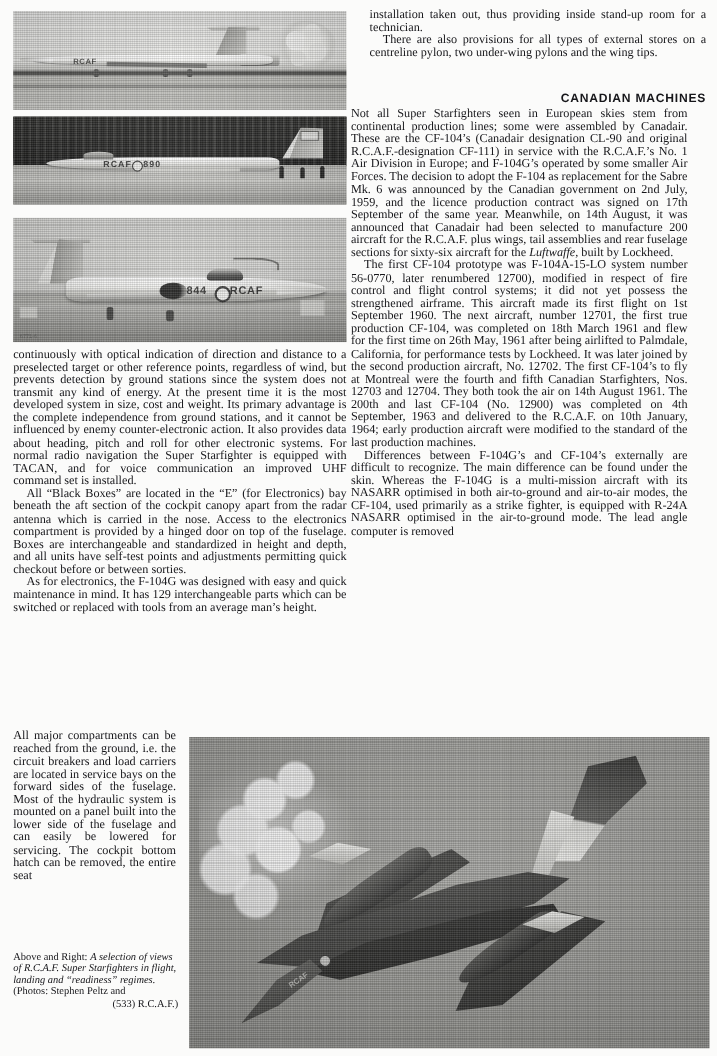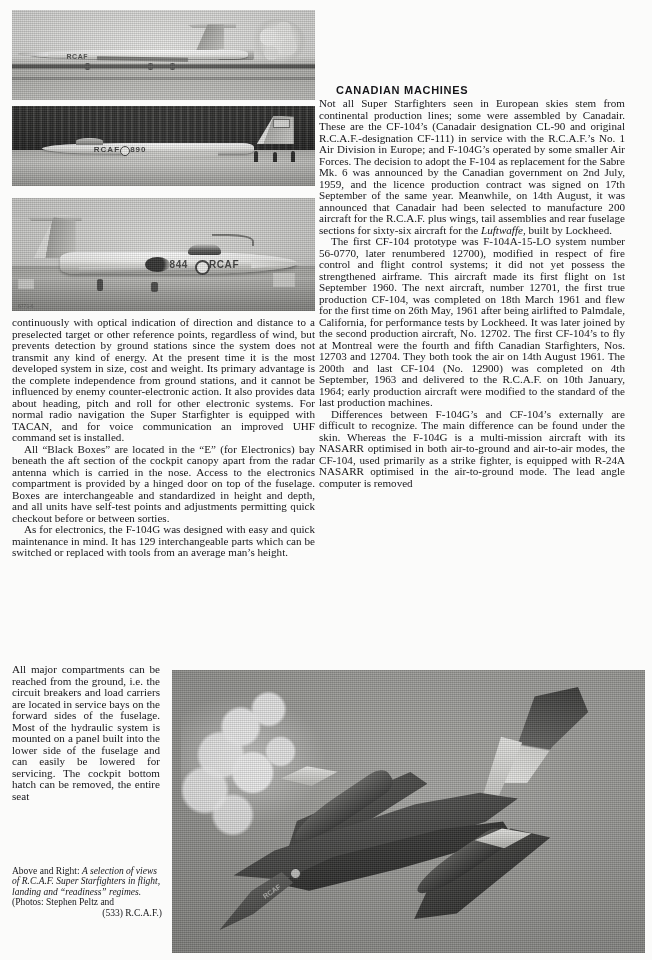--- a/index.html
+++ b/index.html
@@ -315,21 +315,21 @@
     hyphens: manual;
   }
   .col p { margin: 0; }
   .col p.ind { text-indent: 12px; }
   .section-head {
     position: absolute;
     font-family: "Liberation Sans", sans-serif;
     font-weight: 700;
     font-size: 11px;
     letter-spacing: .7px;
-    text-align: left;
+    text-align: right;
   }
   #caption {
     position: absolute;
     font-size: 9.5px;
     line-height: 10.4px;
     font-family: Liberation Serif, serif;
   }
   #caption .it { font-style: italic; }
   #caption .r { font-style: normal; }
   #caption .sig { display: block; text-align: right; }
@@ -437,20 +437,24 @@
       <div class="j-tip-l"></div>
       <div class="j-tip-r"></div>
       <div class="j-nose"></div>
       <div class="j-roundel"></div>
       <div class="j-serial">RCAF</div>
     </div>
     <div class="grain"></div>
     <div class="vig"></div>
   </div>
 
+  <div class="col" id="right-col-top" style="left:336px; top:8px; width:306px;">
+    <p>installation taken out, thus providing inside stand-up room for a technician.</p>
+    <p class="ind">There are also provisions for all types of external stores on a centreline pylon, two under-wing pylons and the wing tips.</p>
+  </div>
 
   <div class="section-head" id="right-heading" style="left:336px; top:84px; width:306px;">CANADIAN MACHINES</div>
 
   <div class="col" id="right-col-main" style="left:319px; top:98px; width:306px;">
     <p><span>Not all Super Starfighters seen in European skies stem from continental production lines; some were assembled by Canadair.  These are the CF-104’s (Canadair designation CL-90 and original R.C.A.F.-designation CF-111) in service with the R.C.A.F.’s No. 1 Air Division in Europe; and F-104G’s operated by some smaller Air Forces.  The decision to adopt the F-104 as replacement for the Sabre Mk. 6 was announced by the Canadian government on 2nd July, 1959, and the licence production contract was signed on 17th September of the same year.  Meanwhile, on 14th August, it was announced that Canadair had been selected to manufacture 200 aircraft for the R.C.A.F. plus wings, tail assemblies and rear fuselage sections for sixty-six aircraft for the </span><em>Luftwaffe</em><span>, built by Lockheed.</span></p>
     <p class="ind">The first CF-104 prototype was F-104A-15-LO system number 56-0770, later renumbered 12700), modified in respect of fire control and flight control systems; it did not yet possess the strengthened airframe.  This aircraft made its first flight on 1st September 1960.  The next aircraft, number 12701, the first true production CF-104, was completed on 18th  March 1961 and flew for the first time on 26th May, 1961 after being airlifted to Palmdale, California, for performance tests by Lockheed.  It was later joined by the second production aircraft, No. 12702.  The first CF-104’s to fly at Montreal were the fourth and fifth Canadian Starfighters, Nos. 12703 and 12704.  They both took the air on 14th August 1961.  The 200th and last CF-104 (No. 12900) was completed on 4th September, 1963 and delivered to the R.C.A.F. on 10th January, 1964; early production aircraft were modified to the standard of the last production machines.</p>
     <p class="ind">Differences between F-104G’s and CF-104’s externally are difficult to recognize.  The main difference can be found under the skin.  Whereas the F-104G is a multi-mission aircraft with its NASARR optimised in both air-to-ground and air-to-air modes, the CF-104, used primarily as a strike fighter, is equipped with R-24A NASARR optimised in the air-to-ground mode.  The lead angle computer is removed</p>
   </div>
 
 </div>

